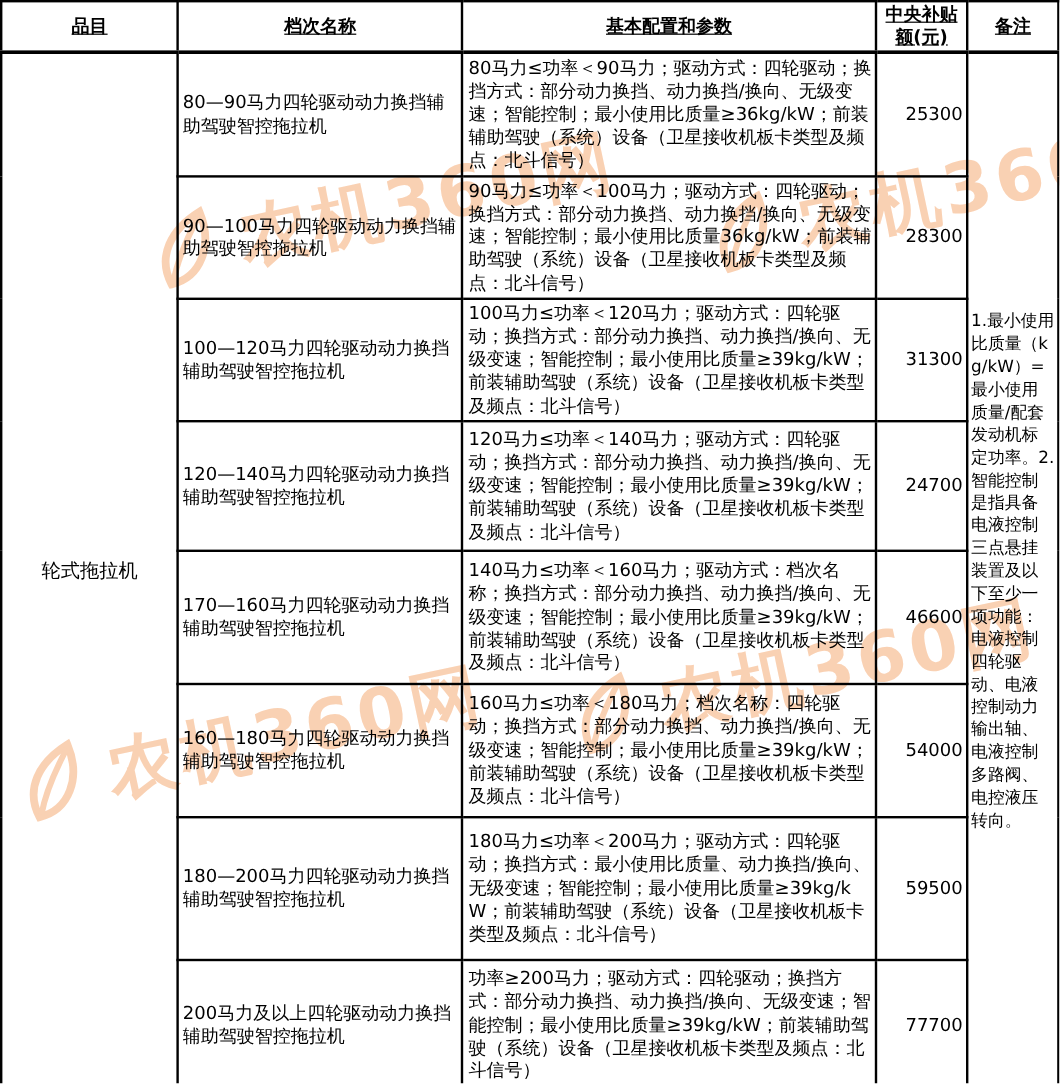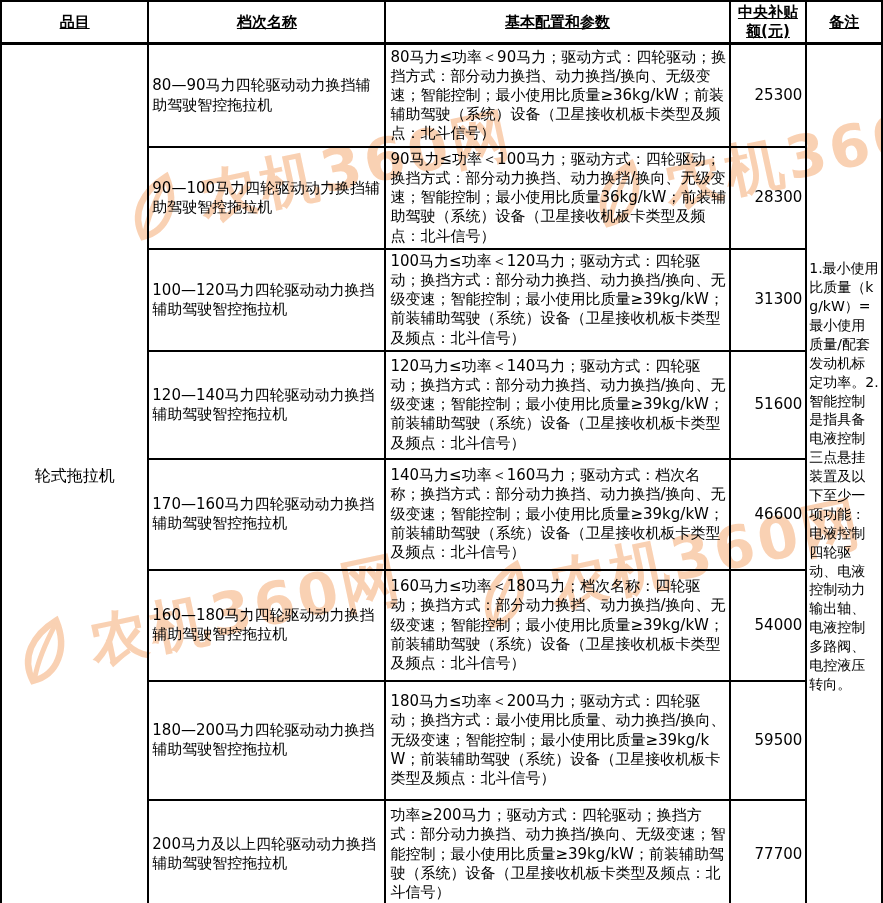--- a/index.html
+++ b/index.html
@@ -121,21 +121,21 @@
         <td class="subsidy-cell">28300</td>
       </tr>
       <tr style="height:93px;">
         <td class="tier-cell">100—120马力四轮驱动动力换挡辅助驾驶智控拖拉机</td>
         <td class="config-cell">100马力≤功率＜120马力；驱动方式：四轮驱动；换挡方式：部分动力换挡、动力换挡/换向、无级变速；智能控制；最小使用比质量≥39kg/kW；前装辅助驾驶（系统）设备（卫星接收机板卡类型及频点：北斗信号）</td>
         <td class="subsidy-cell">31300</td>
       </tr>
       <tr style="height:108px;">
         <td class="tier-cell">120—140马力四轮驱动动力换挡辅助驾驶智控拖拉机</td>
         <td class="config-cell">120马力≤功率＜140马力；驱动方式：四轮驱动；换挡方式：部分动力换挡、动力换挡/换向、无级变速；智能控制；最小使用比质量≥39kg/kW；前装辅助驾驶（系统）设备（卫星接收机板卡类型及频点：北斗信号）</td>
-        <td class="subsidy-cell">51600</td>
+        <td class="subsidy-cell">24700</td>
       </tr>
       <tr style="height:111px;">
         <td class="tier-cell">170—160马力四轮驱动动力换挡辅助驾驶智控拖拉机</td>
         <td class="config-cell">140马力≤功率＜160马力；驱动方式：档次名称；换挡方式：部分动力换挡、动力换挡/换向、无级变速；智能控制；最小使用比质量≥39kg/kW；前装辅助驾驶（系统）设备（卫星接收机板卡类型及频点：北斗信号）</td>
         <td class="subsidy-cell">46600</td>
       </tr>
       <tr style="height:111px;">
         <td class="tier-cell">160—180马力四轮驱动动力换挡辅助驾驶智控拖拉机</td>
         <td class="config-cell">160马力≤功率＜180马力；档次名称：四轮驱动；换挡方式：部分动力换挡、动力换挡/换向、无级变速；智能控制；最小使用比质量≥39kg/kW；前装辅助驾驶（系统）设备（卫星接收机板卡类型及频点：北斗信号）</td>
         <td class="subsidy-cell">54000</td>

